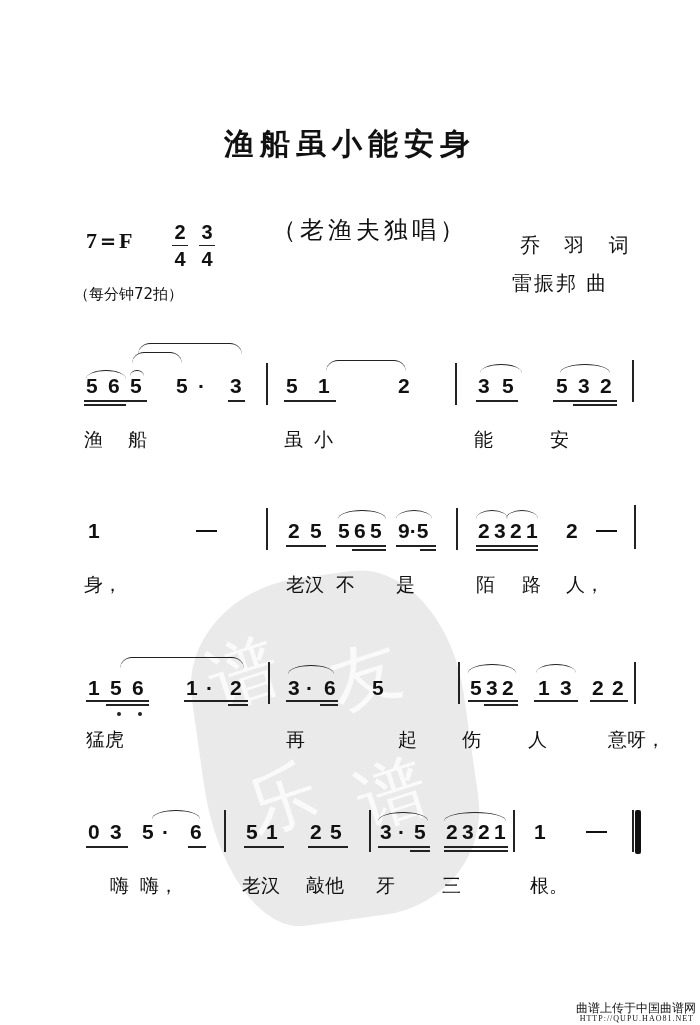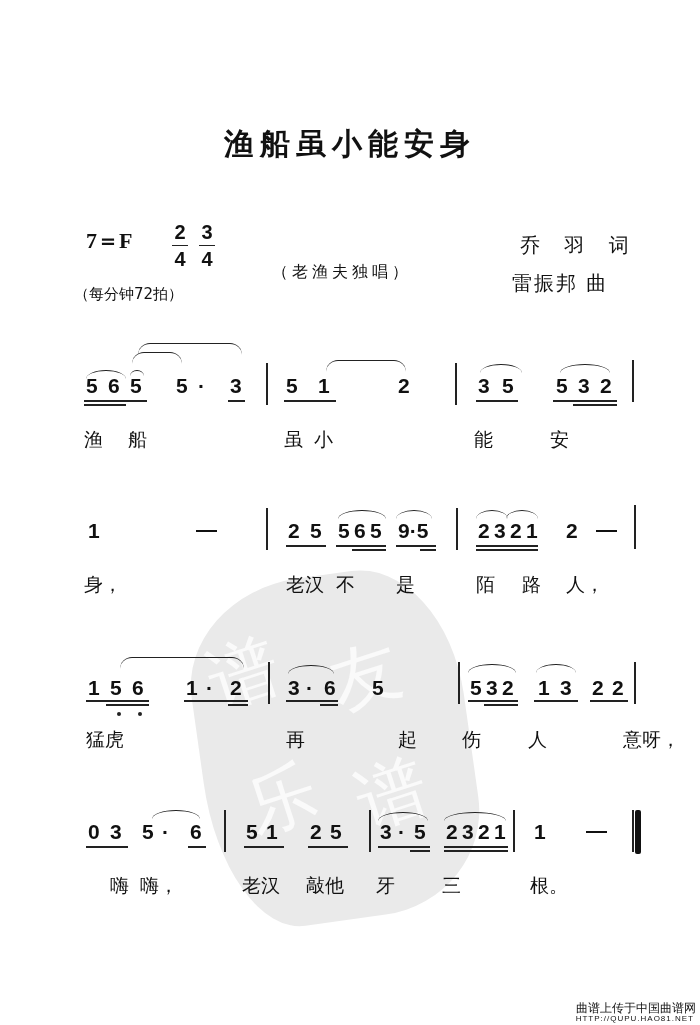--- a/index.html
+++ b/index.html
@@ -13,39 +13,39 @@
       left: 0; width: 700px; top: 124px; text-align: center;
       font-size: 30px; font-weight: bold; letter-spacing: 6px;
       font-family: "DejaVu Sans", sans-serif;
     }
     .key { left: 86px; top: 226px; font-size: 22px; font-family: "Liberation Serif", serif; font-weight: bold; }
     .frac { position: absolute; width: 18px; text-align: center; font-weight: bold; font-size: 20px; font-family: "Liberation Sans", sans-serif; }
     .frac .num { display: block; line-height: 20px; }
     .frac .bar { display: block; height: 1px; background: #222; margin: 3px 1px; }
     .frac .den { display: block; line-height: 20px; }
     .tempo { left: 74px; top: 285px; font-size: 15px; }
-    .subtitle { left: 272px; top: 214px; font-size: 16px; letter-spacing: 4px; margin-top: 48px; }
+    .subtitle { left: 272px; top: 214px; font-size: 24px; letter-spacing: 4px; }
     .credit { font-size: 20px; letter-spacing: 2px; }
     .credit1 { left: 520px; top: 232px; word-spacing: 14px; }
     .credit2 { left: 512px; top: 270px; }
     .n { position: absolute; font-family: "Liberation Sans", sans-serif; font-weight: bold; font-size: 21px; line-height: 22px; }
     .ul { position: absolute; height: 1.5px; background: #222; }
     .bl { position: absolute; width: 1.5px; background: #222; }
     .ly { position: absolute; font-size: 19px; line-height: 22px; }
     .slur { position: absolute; border-top: 1.5px solid #222; border-radius: 50% 50% 0 0 / 100% 100% 0 0; height: 8px; }
     .line-arc { position: absolute; height: 12px; border-top: 1.5px solid #222; border-radius: 12px 12px 0 0; }
     .dot { position: absolute; width: 4px; height: 4px; background: #222; border-radius: 50%; }
     .watermark {
       left: 200px; top: 575px; width: 270px; height: 345px;
       background: #e8e8e8; border-radius: 45% 35% 40% 30% / 30% 40% 30% 45%;
       transform: rotate(-8deg); opacity: 0.9;
     }
     .wm-text { position: absolute; color: #fafafa; font-size: 70px; font-family: "DejaVu Serif", serif; }
     .footer1 { right: 4px; top: 1000px; font-size: 12px; color: #111; }
-    .footer2 { right: 6px; top: 1014px; font-size: 8px; font-family: Liberation Sans, sans-serif; letter-spacing: 1px; color: #111; }
+    .footer2 { right: 6px; top: 1014px; font-size: 8px; font-family: Liberation Serif, serif; letter-spacing: 1px; color: #111; }
     .final-thick { position: absolute; width: 6px; background: #111; border-radius: 2px; }
   </style>
 </head>
 <body>
 
 <div class="abs title">渔船虽小能安身</div>
 
 <div class="abs key">7＝F</div>
 <div class="frac" style="left:171px; top:222px;">
   <span class="num">2</span>
@@ -195,21 +195,21 @@
   <span class="n" style="left:592px; top:677px;">2</span>
   <span class="n" style="left:612px; top:677px;">2</span>
   <div class="ul" style="left:590px; top:700px; width:38px;"></div>
   <div class="bl" style="left:634px; top:662px; height:42px;"></div>
 
   <span class="ly" style="left:86px; top:728px;">猛虎</span>
   <span class="ly" style="left:286px; top:728px;">再</span>
   <span class="ly" style="left:398px; top:728px;">起</span>
   <span class="ly" style="left:462px; top:728px;">伤</span>
   <span class="ly" style="left:528px; top:728px;">人</span>
-  <span class="ly" style="left:623px; top:728px;">意呀，</span>
+  <span class="ly" style="left:608px; top:728px;">意呀，</span>
 </div>
 
 <div>
   <span class="n" style="left:88px; top:821px;">0</span>
   <span class="n" style="left:110px; top:821px;">3</span>
   <div class="ul" style="left:86px; top:846px; width:42px;"></div>
   <div class="slur" style="left:152px; top:810px; width:48px;"></div>
   <span class="n" style="left:142px; top:821px;">5</span>
   <span class="n" style="left:162px; top:821px;">·</span>
   <span class="n" style="left:190px; top:821px;">6</span>

